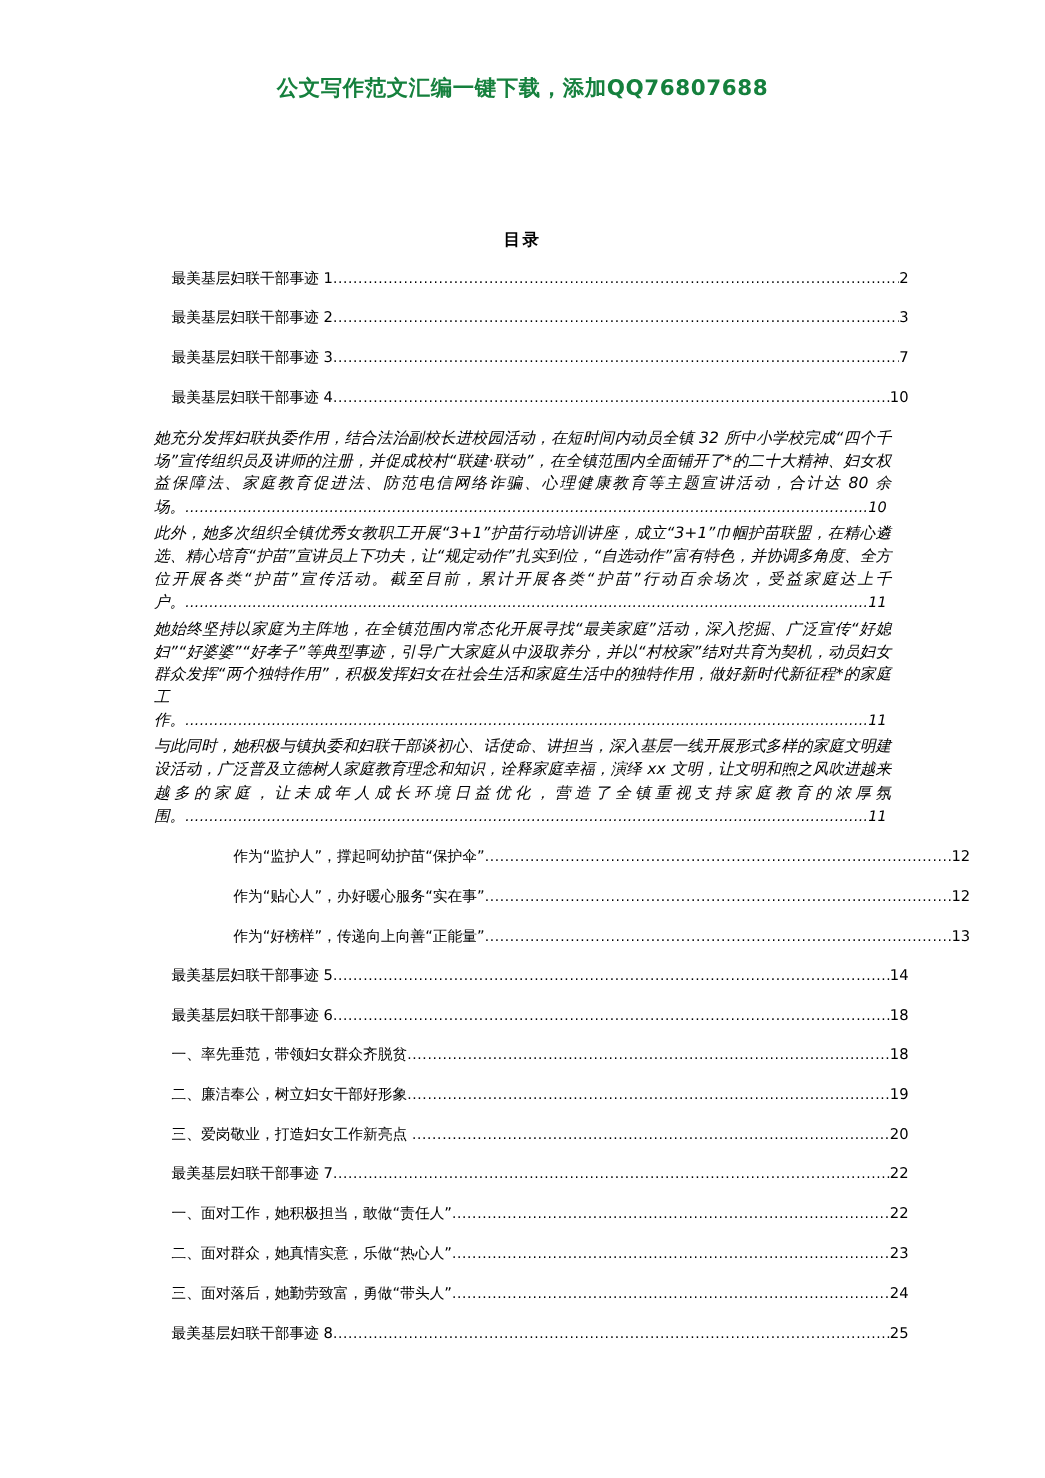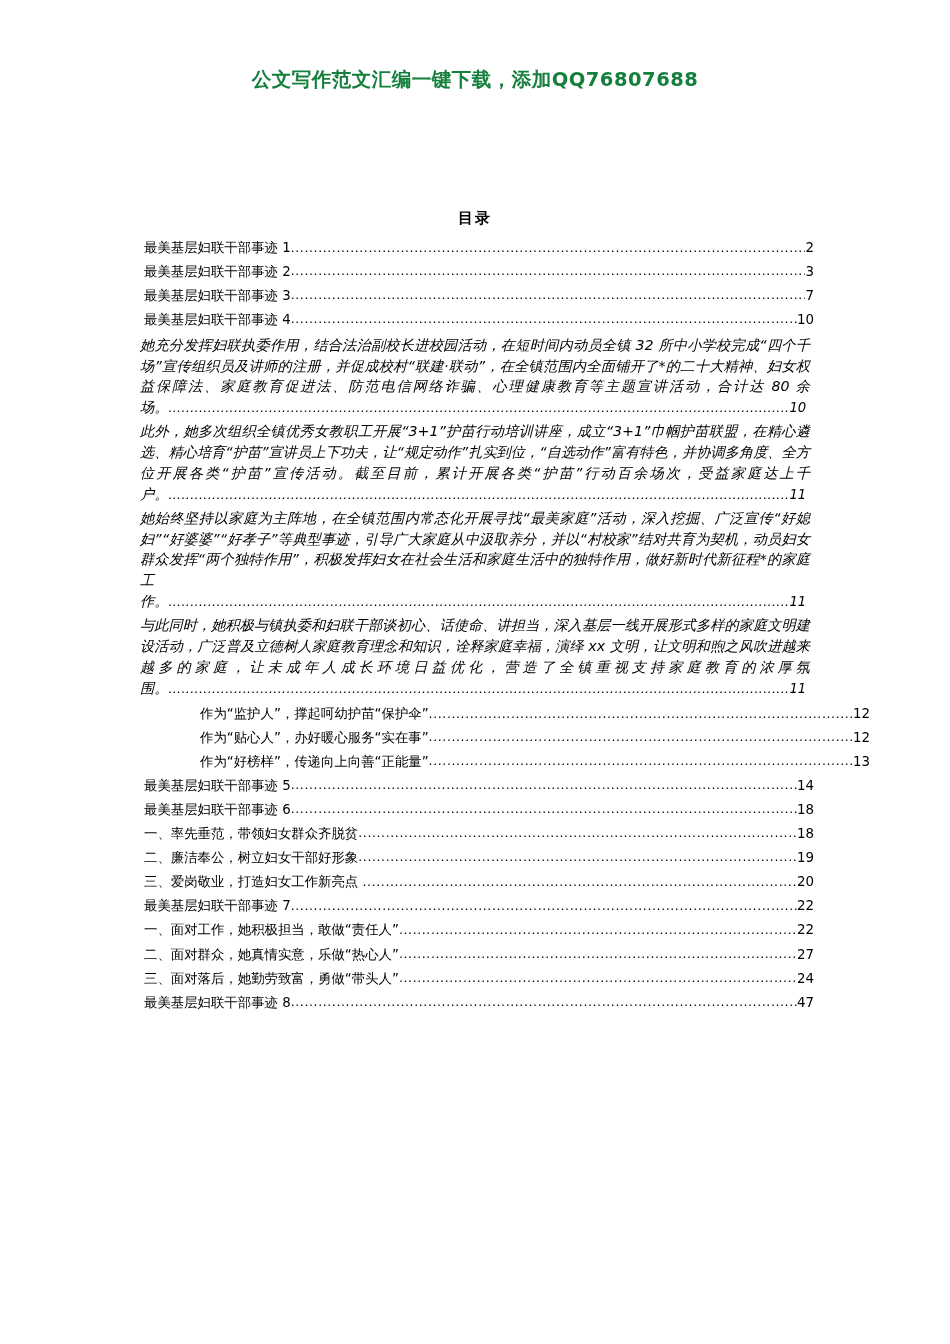--- a/index.html
+++ b/index.html
@@ -39,23 +39,23 @@
     margin-bottom: 10px;
     letter-spacing: 2px;
   }
   .toc {
     font-size: 13.2px;
     line-height: 1.0;
   }
   
   .row {
     display: flex;
-    align-items: center;
+    align-items: flex-start;
     width: 100%;
-    margin: 4px;
+    margin: 16px;
     padding: 0;
   }
   .row .label {
     white-space: pre;
     flex: 0 0 auto;
   }
   .row .dots {
     flex: 1 1 auto;
     overflow: hidden;
     white-space: nowrap;
@@ -186,27 +186,27 @@
         <span class="pg">22</span>
       </div>
       <div class="row lvl1b">
         <span class="label">一、面对工作，她积极担当，敢做“责任人”</span>
         <span class="dots">...............................................................................................................................................................................................................................................................................................................................................................................................................</span>
         <span class="pg">22</span>
       </div>
       <div class="row lvl1b">
         <span class="label">二、面对群众，她真情实意，乐做“热心人”</span>
         <span class="dots">...............................................................................................................................................................................................................................................................................................................................................................................................................</span>
-        <span class="pg">27</span>
+        <span class="pg">23</span>
       </div>
       <div class="row lvl1b">
         <span class="label">三、面对落后，她勤劳致富，勇做“带头人”</span>
         <span class="dots">...............................................................................................................................................................................................................................................................................................................................................................................................................</span>
         <span class="pg">24</span>
       </div>
       <div class="row lvl1b">
         <span class="label">最美基层妇联干部事迹 8</span>
         <span class="dots">...............................................................................................................................................................................................................................................................................................................................................................................................................</span>
-        <span class="pg">47</span>
+        <span class="pg">25</span>
       </div>
     </div>
 
 </div>
 
 </body></html>

